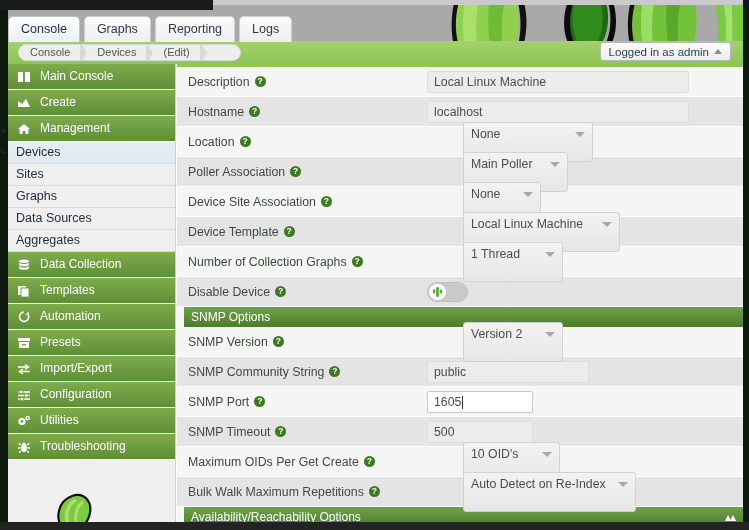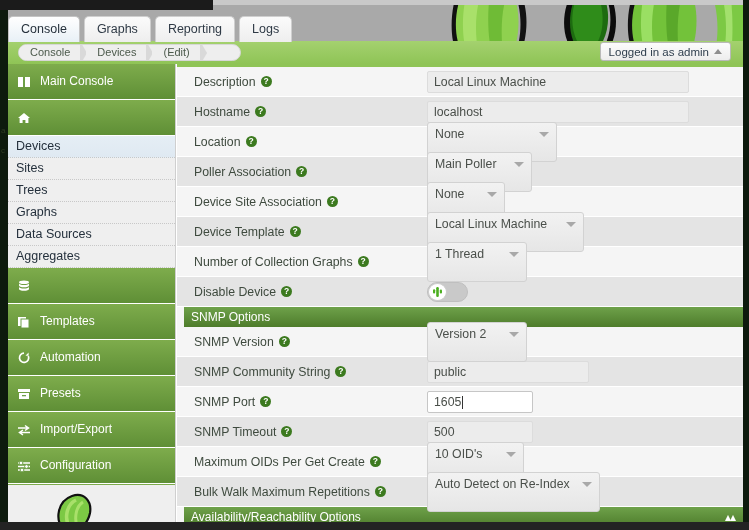--- a/index.html
+++ b/index.html
@@ -98,21 +98,21 @@
 
   
   .sidebar {
     position:absolute; left:8px; top:64px; width:168px; height:466px;
     background:#efefef;
     border-right:1px solid #cfcfcf;
     overflow:hidden;
     z-index:15;
   }
   .nav-head {
-    height:36px; line-height:25px;
+    height:26px; line-height:25px;
     background:linear-gradient(#7eac4c,#5f8f36);
     border-bottom:1px solid #ffffff;
     color:#ffffff; font-size:12px;
     padding-left:8px;
     display:flex; align-items:center; gap:9px;
     cursor:pointer;
   }
   .nav-head .ic { width:15px; height:14px; display:flex; align-items:center; justify-content:center; color:#fff; }
   .nav-head .ic svg { display:block; }
   .nav-sub {
@@ -136,21 +136,21 @@
   .topline { height:3px; background:#8fc456; }
 
   .row {
     display:flex; align-items:center;
     height:30px;
     background:#f5f5f5;
     border-bottom:1px solid #ffffff;
   }
   .row.alt { background:#e4e4e4; }
   .row .lbl {
-    width:250px; padding-left:17px;
+    width:250px; padding-left:11px;
     font-size:12.3px; color:#3e4a3e;
     display:flex; align-items:center; gap:5px;
     white-space:nowrap;
   }
   .qm {
     display:inline-block;
     width:11px;height:11px;border-radius:50%;
     background:#3c7a1f; color:#ffffff;
     font-size:8.5px; line-height:11px; text-align:center;
     font-weight:bold;
@@ -180,20 +180,21 @@
   .selbox {
     height:40px;
     background:linear-gradient(#f2f2f2,#e6e6e6);
     border:1px solid #d2d2d2; border-radius:3px;
     font-size:12.3px; color:#4a4f4a;
     padding:0 22px 16px 7px;
     display:flex; align-items:center;
     position:relative;
     cursor:pointer;
     white-space:nowrap;
+    margin-left:36px;
   }
   .selbox .dn {
     position:absolute; right:7px; top:9px;
     width:0;height:0;
     border-left:5px solid transparent;
     border-right:5px solid transparent;
     border-top:5px solid #a8a8a8;
   }
 
   .toggle {
@@ -273,44 +274,53 @@
       <span class="ic">
           <svg width="14" height="12" viewBox="0 0 14 12">
             <path d="M1 1h5v10H1z" fill="#fff"></path>
             <path d="M8 1h5v10H8z" fill="#fff"></path>
             <rect x="6.2" y="1" width="1.6" height="10" fill="#6ea14a"></rect>
           </svg>
         </span>
       <span>Main Console</span>
     </div>
 
+    <div class="nav-head">
+      <span class="ic">
+          <svg width="14" height="12" viewBox="0 0 14 12">
+            <path d="M1 10V4l4 3 4-5 4 8z" fill="#fff"></path>
+          </svg>
+        </span>
+      <span>Create</span>
+    </div>
 
     <div class="nav-head">
       <span class="ic">
           <svg width="14" height="12" viewBox="0 0 14 12">
             <path d="M7 1L1 6h1.6v5h3V8h2.8v3h3V6H13z" fill="#fff"></path>
           </svg>
         </span>
+      <span>Management</span>
     </div>
 
     <div class="nav-sub sel">Devices</div>
     <div class="nav-sub">Sites</div>
-    <div class="nav-sub">Trees</div>
     <div class="nav-sub">Graphs</div>
     <div class="nav-sub">Data Sources</div>
     <div class="nav-sub">Aggregates</div>
 
     <div class="nav-head">
       <span class="ic">
           <svg width="14" height="12" viewBox="0 0 14 12">
             <ellipse cx="7" cy="2.2" rx="5" ry="1.8" fill="#fff"></ellipse>
             <path d="M2 3.2v2.2c0 1 2.2 1.8 5 1.8s5-.8 5-1.8V3.2c0 1-2.2 1.8-5 1.8s-5-.8-5-1.8z" fill="#fff"></path>
             <path d="M2 6.8V9c0 1 2.2 1.8 5 1.8s5-.8 5-1.8V6.8c0 1-2.2 1.8-5 1.8s-5-.8-5-1.8z" fill="#fff"></path>
           </svg>
         </span>
+      <span>Data Collection</span>
     </div>
 
     <div class="nav-head">
       <span class="ic">
           <svg width="14" height="12" viewBox="0 0 14 12">
             <rect x="1" y="1" width="8" height="9" fill="#fff"></rect>
             <rect x="4" y="3" width="8" height="9" fill="#fff" stroke="#6ea14a" stroke-width="1"></rect>
           </svg>
         </span>
       <span>Templates</span>

